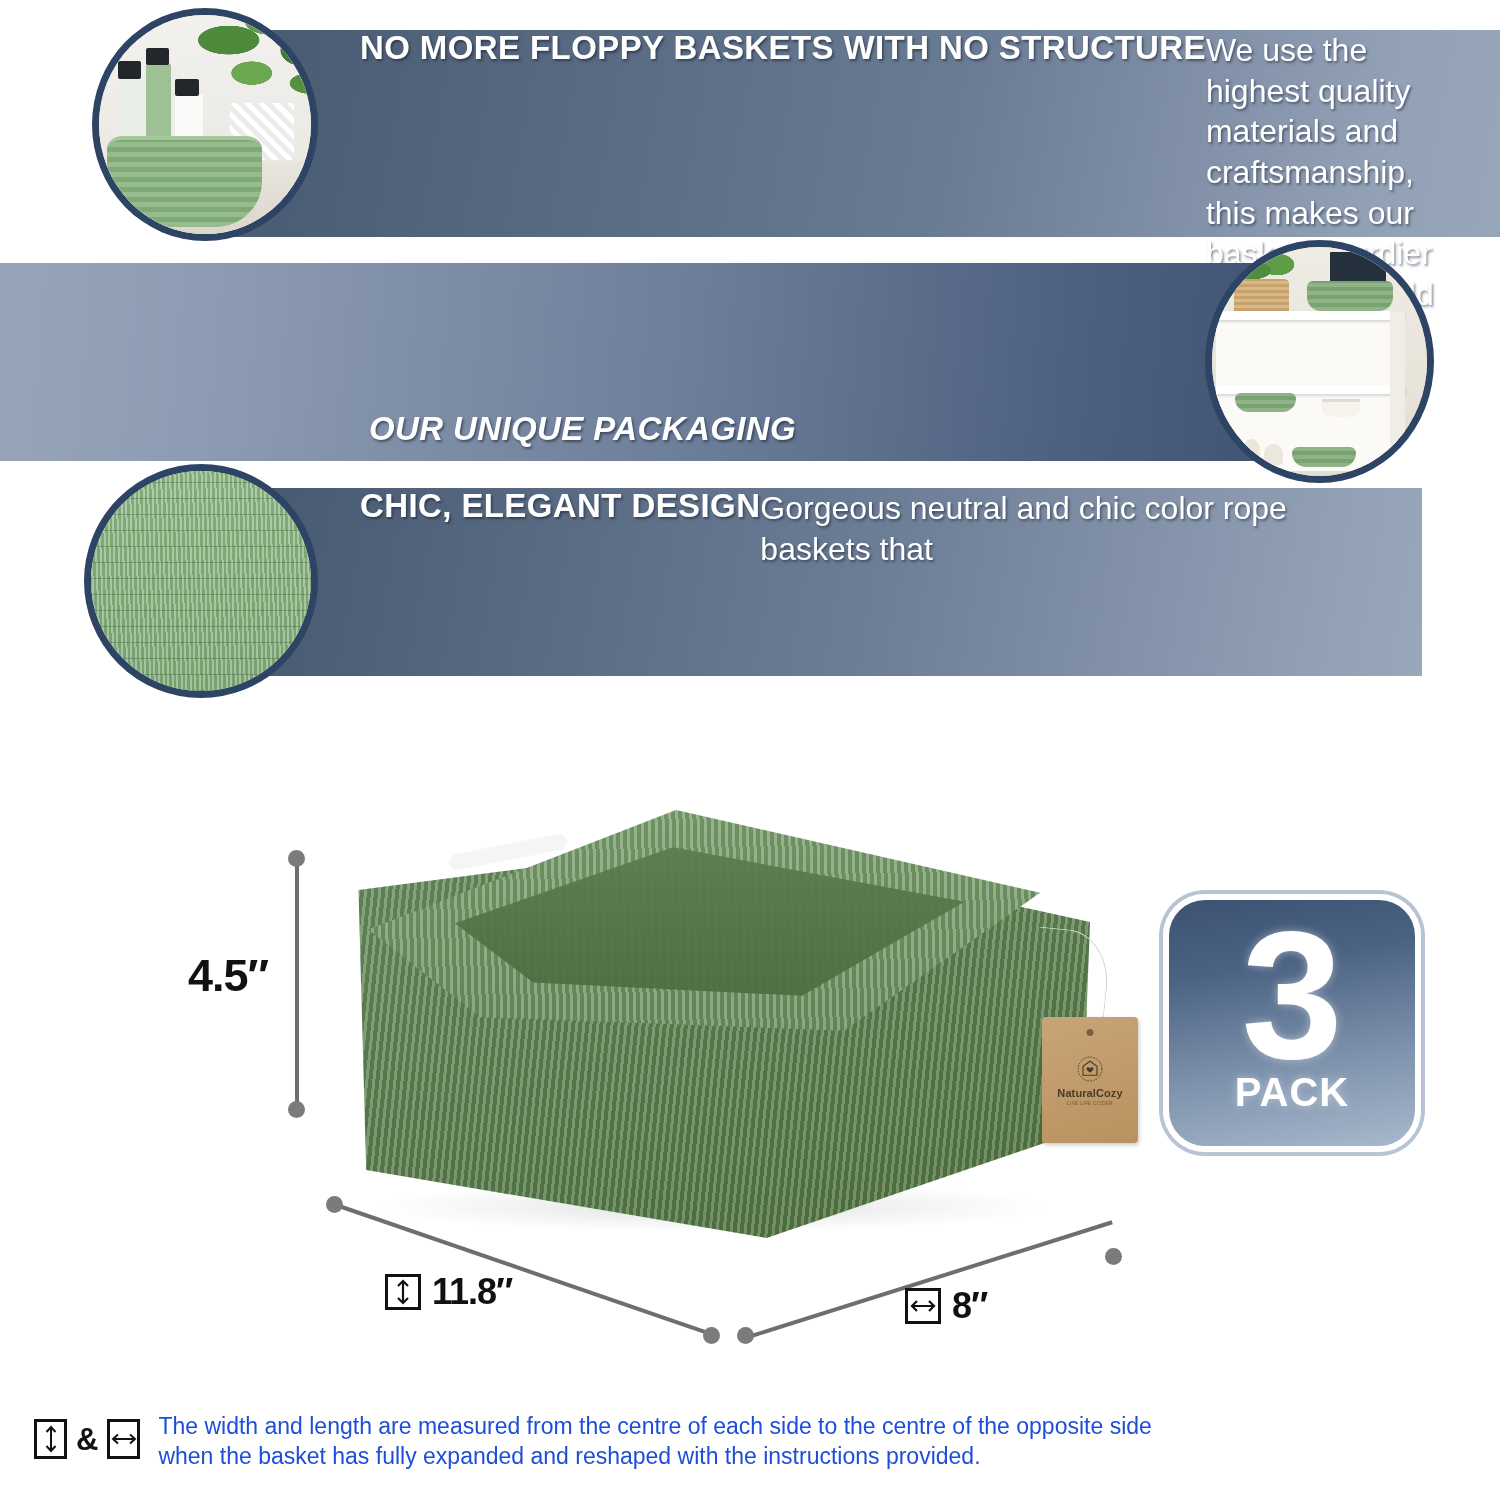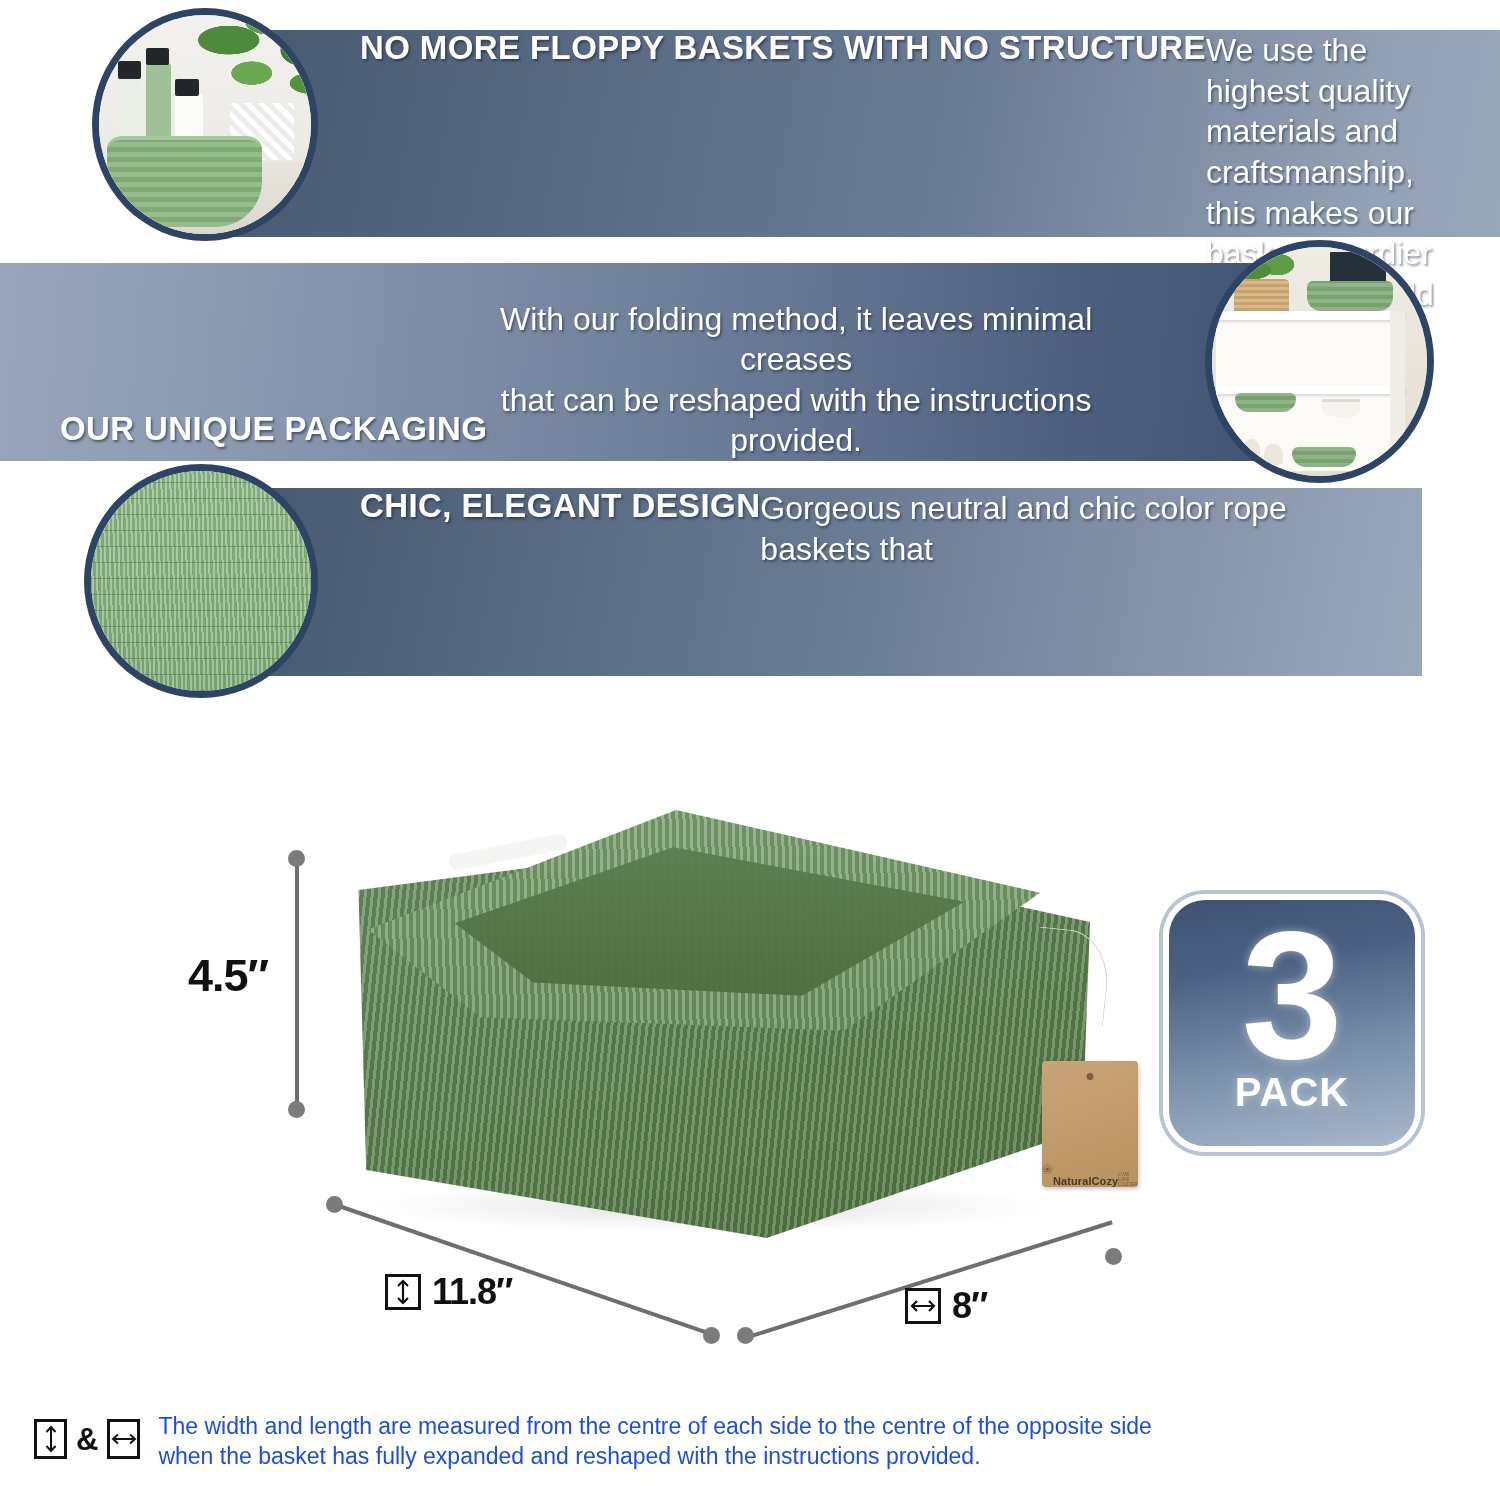--- a/index.html
+++ b/index.html
@@ -65,20 +65,21 @@
   .banner-body {
     color: #ffffff;
     font-size: 32px;
     line-height: 1.27;
     text-shadow: 1.5px 1.5px 2.5px rgba(20,30,48,0.5);
     margin: 0;
   }
   .banner-2 .banner-title,
   .banner-2 .banner-body {
     text-align: center;
+    font-style: italic;
   }
   .banner-2 .banner-title { margin-bottom: 14px; }
 
   
   .photo-circle {
     position: absolute;
     border-radius: 50%;
     border: 7px solid #2e4465;
     overflow: hidden;
     box-sizing: border-box;
@@ -181,21 +182,21 @@
     position:absolute; left:70px; top:400px; width:680px; height:50px;
     background: radial-gradient(ellipse at center, rgba(110,120,110,.22), rgba(255,255,255,0) 70%);
   }
 
   
   .hangtag {
     position:absolute; left:1042px; top:1017px; width:96px; height:126px;
     background: linear-gradient(160deg,#c9a477,#b8925f);
     border-radius: 4px;
     box-shadow: 1px 2px 4px rgba(0,0,0,.22);
-    display:flex; flex-direction:row; align-items:flex-end; justify-content:center;margin-top:44px;
+    display:flex; flex-direction:column; align-items:center; justify-content:center;
   }
   .hangtag-hole { position:absolute; top:12px; left:50%; transform:translateX(-50%); width:7px; height:7px; border-radius:50%; background:#7a6040; }
   .hangtag-mark { width:28px; height:28px; margin-bottom:4px; }
   .hangtag-brand { color:#4a3a26; font-size:11px; font-weight:bold; letter-spacing:.1px; }
   .hangtag-sub { color:#6b5839; font-size:4.6px; letter-spacing:.4px; margin-top:2px; }
   .tag-string {
     position:absolute; left:1035px; top:930px; width:72px; height:92px;
     border-right: 1.6px solid #d2d2d2;
     border-top: 1.6px solid #d2d2d2;
     border-radius: 0 60% 0 0;
@@ -289,24 +290,20 @@
     <div class="bath-cap c2"></div>
     <div class="bath-bottle b3"></div>
     <div class="bath-cap c3"></div>
     <div class="bath-towel"></div>
     <div class="bath-basket"></div>
   </div>
 </div>
 
 <div class="banner banner-2">
   <div class="banner-title">OUR UNIQUE PACKAGING</div>
-  <div class="banner-body">
-    <span>With our folding method, it leaves minimal creases</span><br>
-    <span>that can be reshaped with the instructions provided.</span>
-  </div>
 </div>
 
 <div class="photo-circle photo-shelf">
   <div class="scene">
     <div class="shelf-bg"></div>
     <div class="shelf-plant"></div>
     <div class="shelf-pot"></div>
     <div class="shelf-book"></div>
     <div class="sb top"></div>
     <div class="shelf-unit">

